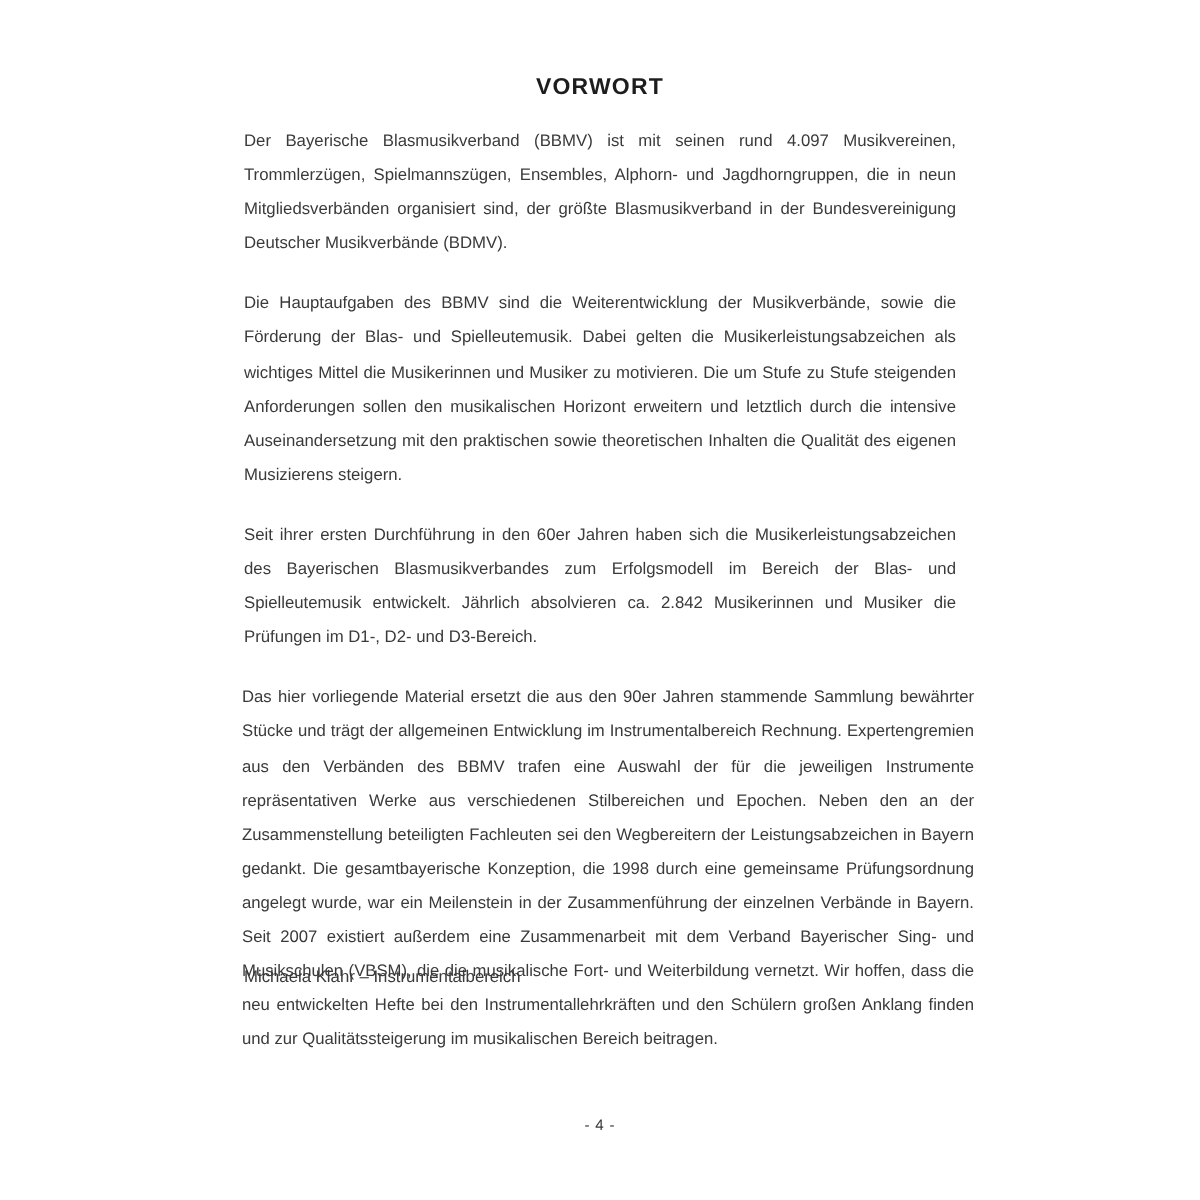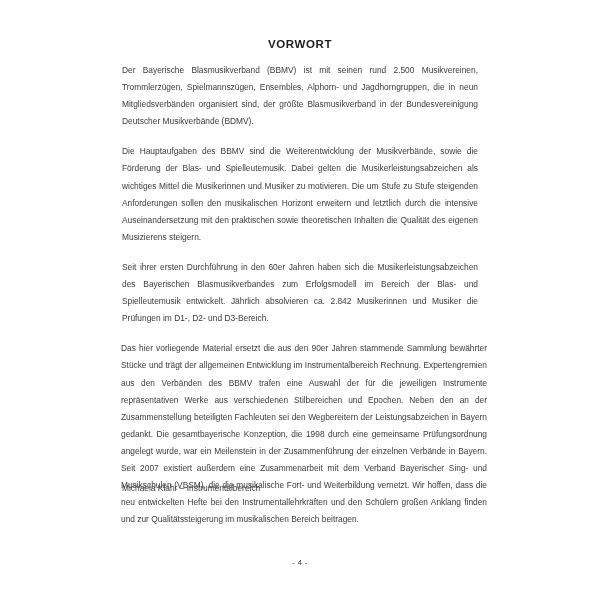--- a/index.html
+++ b/index.html
@@ -83,21 +83,21 @@
   }
 </style>
 </head>
 <body>
 
 <div class="page">
 
   <h1 class="page-title">VORWORT</h1>
 
   <div class="body-block">
-    <p class="para">Der Bayerische Blasmusikverband (BBMV) ist mit seinen rund 2.500 Musikvereinen, Trommlerzügen, Spielmannszügen, Ensembles, Alphorn- und Jagdhorngruppen, die in neun Mitgliedsverbänden organisiert sind, der größte Blasmusikverband in der Bundesvereinigung Deutscher Musikverbände (BDMV).</p>
+    <p class="para">Der Bayerische Blasmusikverband (BBMV) ist mit seinen rund 4.097 Musikvereinen, Trommlerzügen, Spielmannszügen, Ensembles, Alphorn- und Jagdhorngruppen, die in neun Mitgliedsverbänden organisiert sind, der größte Blasmusikverband in der Bundesvereinigung Deutscher Musikverbände (BDMV).</p>
     <p class="para">Die Hauptaufgaben des BBMV sind die Weiterentwicklung der Musikverbände, sowie die Förderung der Blas- und Spielleutemusik. Dabei gelten die Musikerleistungsabzeichen als wichtiges Mittel die Musikerinnen und Musiker zu motivieren. Die um Stufe zu Stufe steigenden Anforderungen sollen den musikalischen Horizont erweitern und letztlich durch die intensive Auseinandersetzung mit den praktischen sowie theoretischen Inhalten die Qualität des eigenen Musizierens steigern.</p>
     <p class="para">Seit ihrer ersten Durchführung in den 60er Jahren haben sich die Musikerleistungsabzeichen des Bayerischen Blasmusikverbandes zum Erfolgsmodell im Bereich der Blas- und Spielleutemusik entwickelt. Jährlich absolvieren ca. 2.842 Musikerinnen und Musiker die Prüfungen im D1-, D2- und D3-Bereich.</p>
     <p class="para para-wide">Das hier vorliegende Material ersetzt die aus den 90er Jahren stammende Sammlung bewährter Stücke und trägt der allgemeinen Entwicklung im Instrumentalbereich Rechnung. Expertengremien aus den Verbänden des BBMV trafen eine Auswahl der für die jeweiligen Instrumente repräsentativen Werke aus verschiedenen Stilbereichen und Epochen. Neben den an der Zusammenstellung beteiligten Fachleuten sei den Wegbereitern der Leistungsabzeichen in Bayern gedankt. Die gesamtbayerische Konzeption, die 1998 durch eine gemeinsame Prüfungsordnung angelegt wurde, war ein Meilenstein in der Zusammenführung der einzelnen Verbände in Bayern. Seit 2007 existiert außerdem eine Zusammenarbeit mit dem Verband Bayerischer Sing- und Musikschulen (VBSM), die die musikalische Fort- und Weiterbildung vernetzt. Wir hoffen, dass die neu entwickelten Hefte bei den Instrumentallehrkräften und den Schülern großen Anklang finden und zur Qualitätssteigerung im musikalischen Bereich beitragen.</p>
   </div>
 
   <div class="signatures">
     <div class="sig-line">Michaela Klahr – Instrumentalbereich</div>
   </div>
 
   <div class="page-footer">- 4 -</div>

